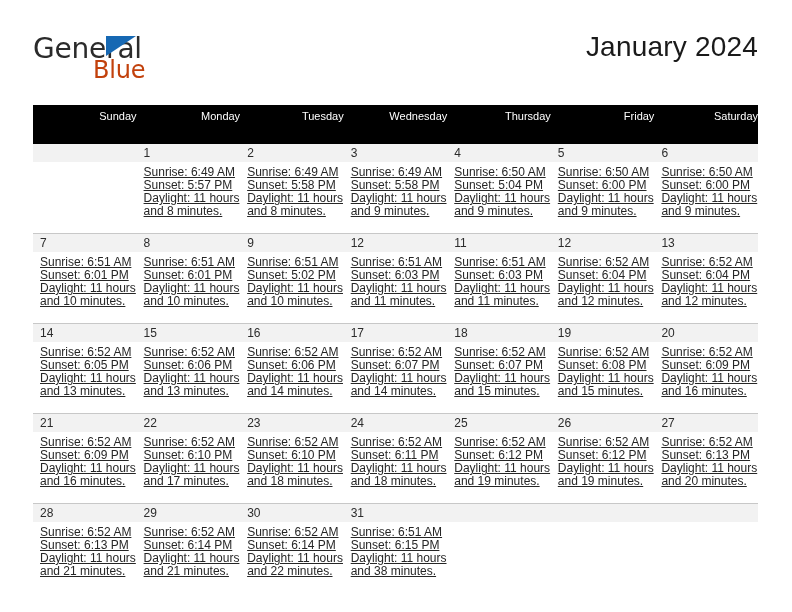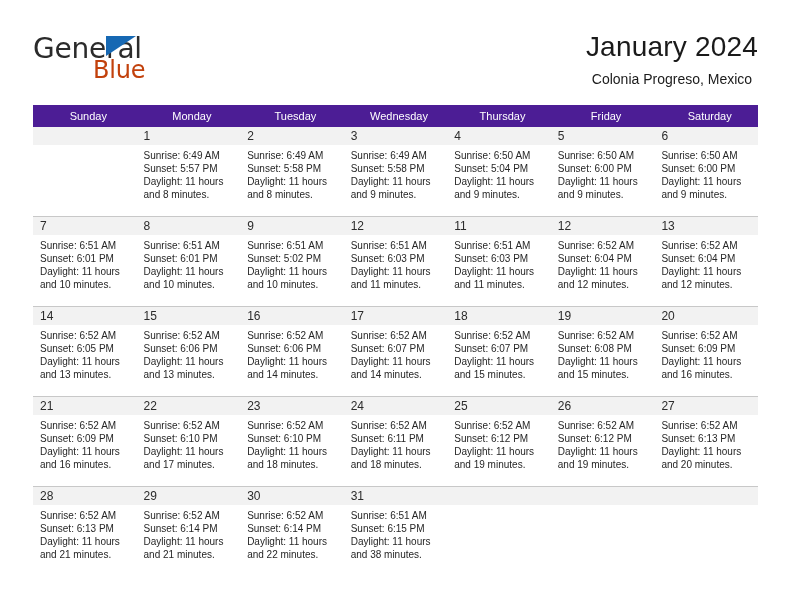--- a/index.html
+++ b/index.html
@@ -96,26 +96,26 @@
   .calendar {
     position: absolute;
     left: 33px;
     top: 105px;
     width: 725px;
     border-collapse: collapse;
     table-layout: fixed;
   }
 
   .calendar th {
-    background: #4c1d95;
+    background: #000000;
     color: #ffffff;
     font-size: 11px;
     font-weight: 400;
-    text-align: center;
-    padding: 5px 0 5px 7px;
+    text-align: right;
+    padding: 5px 0 22px 7px;
     height: 11px;
     border: none;
   }
 
   .week-row {
     height: 89px;
   }
 
   .calendar td {
     vertical-align: top;
@@ -142,44 +142,44 @@
     font-size: 12px;
     color: #2b2b2b;
     box-sizing: border-box;
   }
   .cell-inner.empty .daynum-band {
     background: #f2f2f2;
   }
 
   .cell-body {
     padding: 4px 6px 0 7px;
-    font-size: 10px;
+    font-size: 12px;
     line-height: 13.1px;
     color: #262626;
+    text-decoration: underline;
   }
   .cell-body div {
     white-space: nowrap;
   }
 </style>
 </head>
 <body>
 
 <div class="page">
 
   <div class="top-bar">
 
     <div class="logo">
       <span class="logo-general">General</span>
       <span class="logo-triangle"></span>
       <span class="logo-blue">Blue</span>
     </div>
 
     <div class="title-block">
       <div class="cal-title">January 2024</div>
-      <div class="cal-subtitle">Colonia Progreso, Mexico</div>
     </div>
 
   </div>
 
   <table class="calendar">
     <thead>
       <tr id="weekday-header-row">
           <th>Sunday</th>
           <th>Monday</th>
           <th>Tuesday</th>

